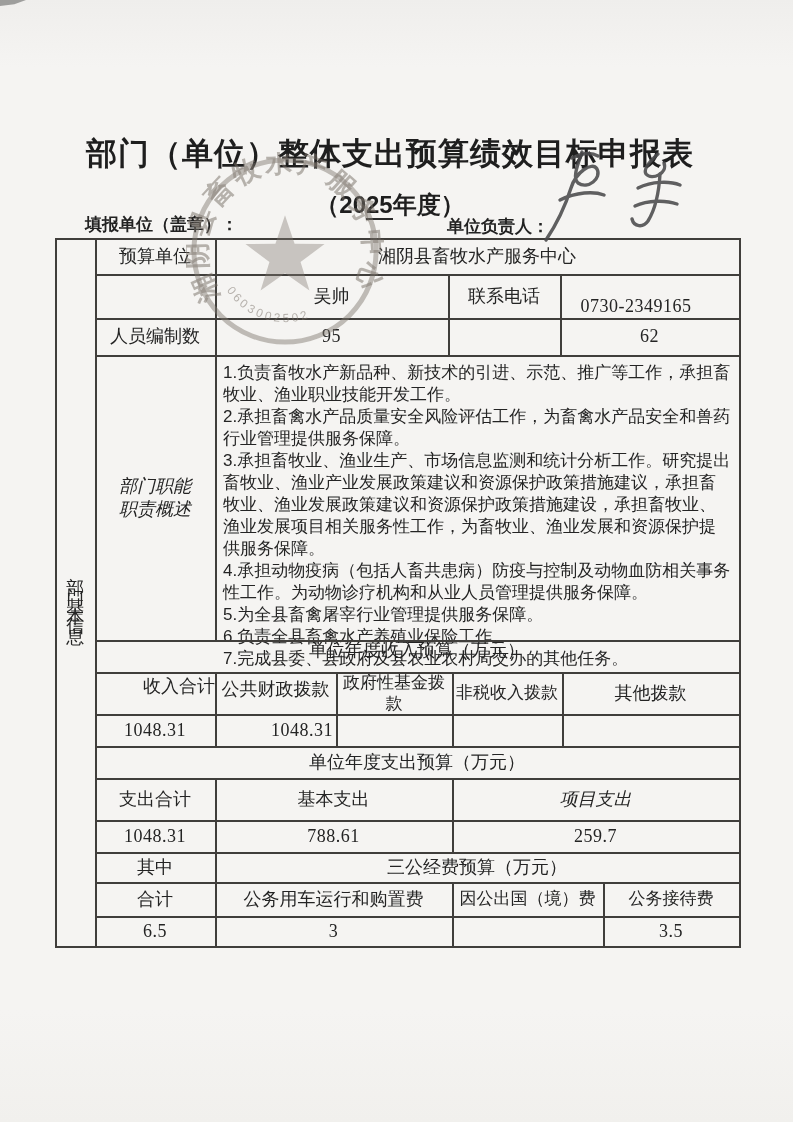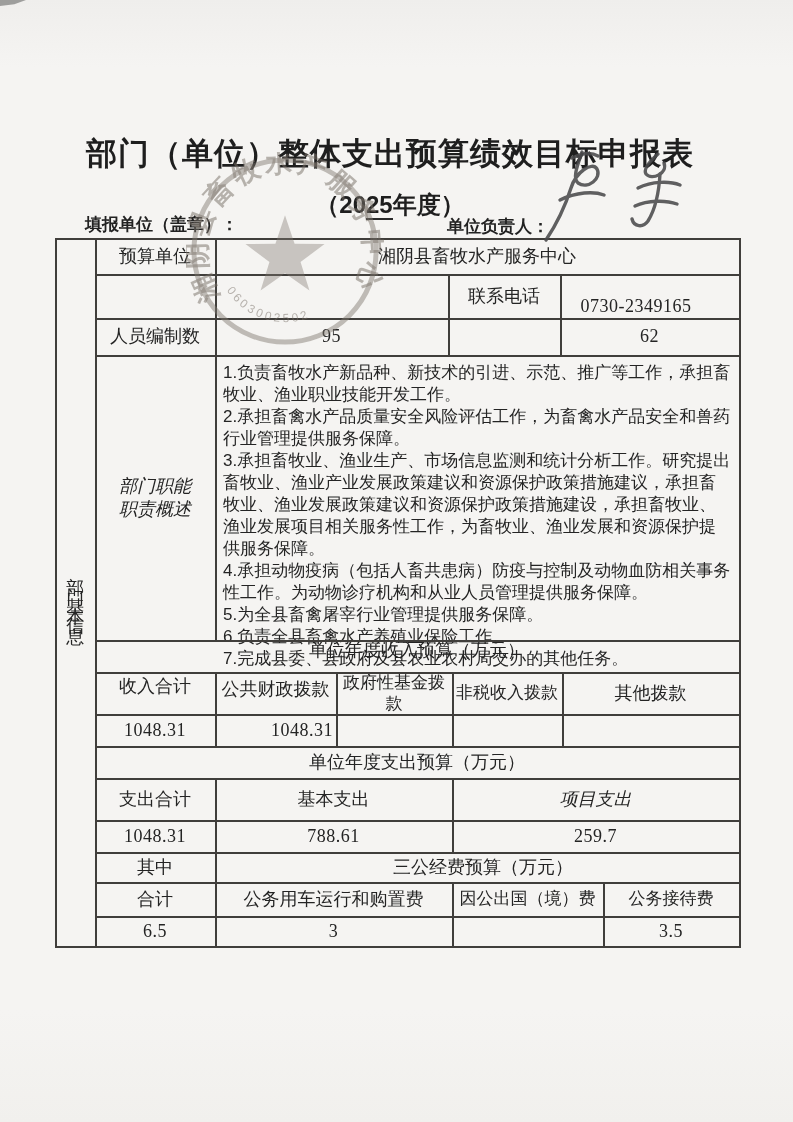--- a/index.html
+++ b/index.html
@@ -101,20 +101,21 @@
   <div class="line" style="left:452px;top:882px;width:2px;height:66px;"></div>
   <div class="line" style="left:603px;top:882px;width:2px;height:66px;"></div>
 
   <div class="cell" style="left:55px;top:238px;width:40px;height:710px;">
     <span class="vertical">部门基本信息</span>
   </div>
 
   <div class="cell" style="left:95px;top:238px;width:120px;height:36px;">预算单位</div>
   <div class="cell" style="left:215px;top:238px;width:524px;height:36px;">湘阴县畜牧水产服务中心</div>
 
+  <div class="cell" style="left:215px;top:274px;width:233px;height:44px;">吴帅</div>
   <div class="cell" style="left:448px;top:274px;width:112px;height:44px;">联系电话</div>
   <div class="cell num" style="left:560px;top:284px;width:152px;height:44px;">0730-2349165</div>
 
   <div class="cell" style="left:95px;top:318px;width:120px;height:37px;">人员编制数</div>
   <div class="cell num" style="left:215px;top:318px;width:233px;height:37px;">95</div>
   <div class="cell num" style="left:560px;top:318px;width:179px;height:37px;">62</div>
 
   <div class="cell" style="left:95px;top:355px;width:120px;height:285px;">
     <div class="wrapbox" style="width:76px;font-style:italic;">部门职能职责概述</div>
   </div>
@@ -123,21 +124,21 @@
     <div>2.承担畜禽水产品质量安全风险评估工作，为畜禽水产品安全和兽药行业管理提供服务保障。</div>
     <div>3.承担畜牧业、渔业生产、市场信息监测和统计分析工作。研究提出畜牧业、渔业产业发展政策建议和资源保护政策措施建议，承担畜牧业、渔业发展政策建议和资源保护政策措施建设，承担畜牧业、渔业发展项目相关服务性工作，为畜牧业、渔业发展和资源保护提供服务保障。</div>
     <div>4.承担动物疫病（包括人畜共患病）防疫与控制及动物血防相关事务性工作。为动物诊疗机构和从业人员管理提供服务保障。</div>
     <div>5.为全县畜禽屠宰行业管理提供服务保障。</div>
     <div>6.负责全县畜禽水产养殖业保险工作。</div>
     <div>7.完成县委、县政府及县农业农村局交办的其他任务。</div>
   </div>
 
   <div class="cell" style="left:95px;top:640px;width:644px;height:20px;">单位年度收入预算（万元）</div>
 
-  <div class="cell" style="left:95px;top:672px;width:120px;height:28px;">收入合计</div>
+  <div class="cell" style="left:95px;top:672px;width:120px;height:28px;padding-left:24px;">收入合计</div>
   <div class="cell" style="left:215px;top:676px;width:121px;height:26px;">公共财政拨款</div>
   <div class="cell" style="left:336px;top:672px;width:116px;height:42px;font-size:17px;">政府性基金拨款</div>
   <div class="cell" style="left:452px;top:672px;width:110px;height:42px;font-size:17px;">非税收入拨款</div>
   <div class="cell" style="left:562px;top:672px;width:177px;height:42px;">其他拨款</div>
 
   <div class="cell num" style="left:95px;top:714px;width:120px;height:32px;">1048.31</div>
   <div class="cell num num-right" style="left:215px;top:714px;width:121px;height:32px;">1048.31</div>
   <div class="cell num" style="left:336px;top:714px;width:116px;height:32px;"></div>
   <div class="cell num" style="left:452px;top:714px;width:110px;height:32px;"></div>
   <div class="cell num" style="left:562px;top:714px;width:177px;height:32px;"></div>
@@ -146,21 +147,21 @@
 
   <div class="cell" style="left:95px;top:778px;width:120px;height:42px;">支出合计</div>
   <div class="cell" style="left:215px;top:778px;width:237px;height:42px;">基本支出</div>
   <div class="cell" style="left:452px;top:778px;width:287px;height:42px;font-style:italic;">项目支出</div>
 
   <div class="cell num" style="left:95px;top:820px;width:120px;height:32px;">1048.31</div>
   <div class="cell num" style="left:215px;top:820px;width:237px;height:32px;">788.61</div>
   <div class="cell num" style="left:452px;top:820px;width:287px;height:32px;">259.7</div>
 
   <div class="cell" style="left:95px;top:852px;width:120px;height:30px;">其中</div>
-  <div class="cell" style="left:221px;top:852px;width:524px;height:30px;">三公经费预算（万元）</div>
+  <div class="cell" style="left:215px;top:852px;width:524px;height:30px;">三公经费预算（万元）</div>
 
   <div class="cell" style="left:95px;top:882px;width:120px;height:34px;">合计</div>
   <div class="cell" style="left:215px;top:882px;width:237px;height:34px;">公务用车运行和购置费</div>
   <div class="cell" style="left:452px;top:882px;width:151px;height:34px;font-size:17px;">因公出国（境）费</div>
   <div class="cell" style="left:603px;top:882px;width:136px;height:34px;font-size:17px;">公务接待费</div>
 
   <div class="cell num" style="left:95px;top:916px;width:120px;height:30px;">6.5</div>
   <div class="cell num" style="left:215px;top:916px;width:237px;height:30px;">3</div>
   <div class="cell num" style="left:452px;top:916px;width:151px;height:30px;"></div>
   <div class="cell num" style="left:603px;top:916px;width:136px;height:30px;">3.5</div>

